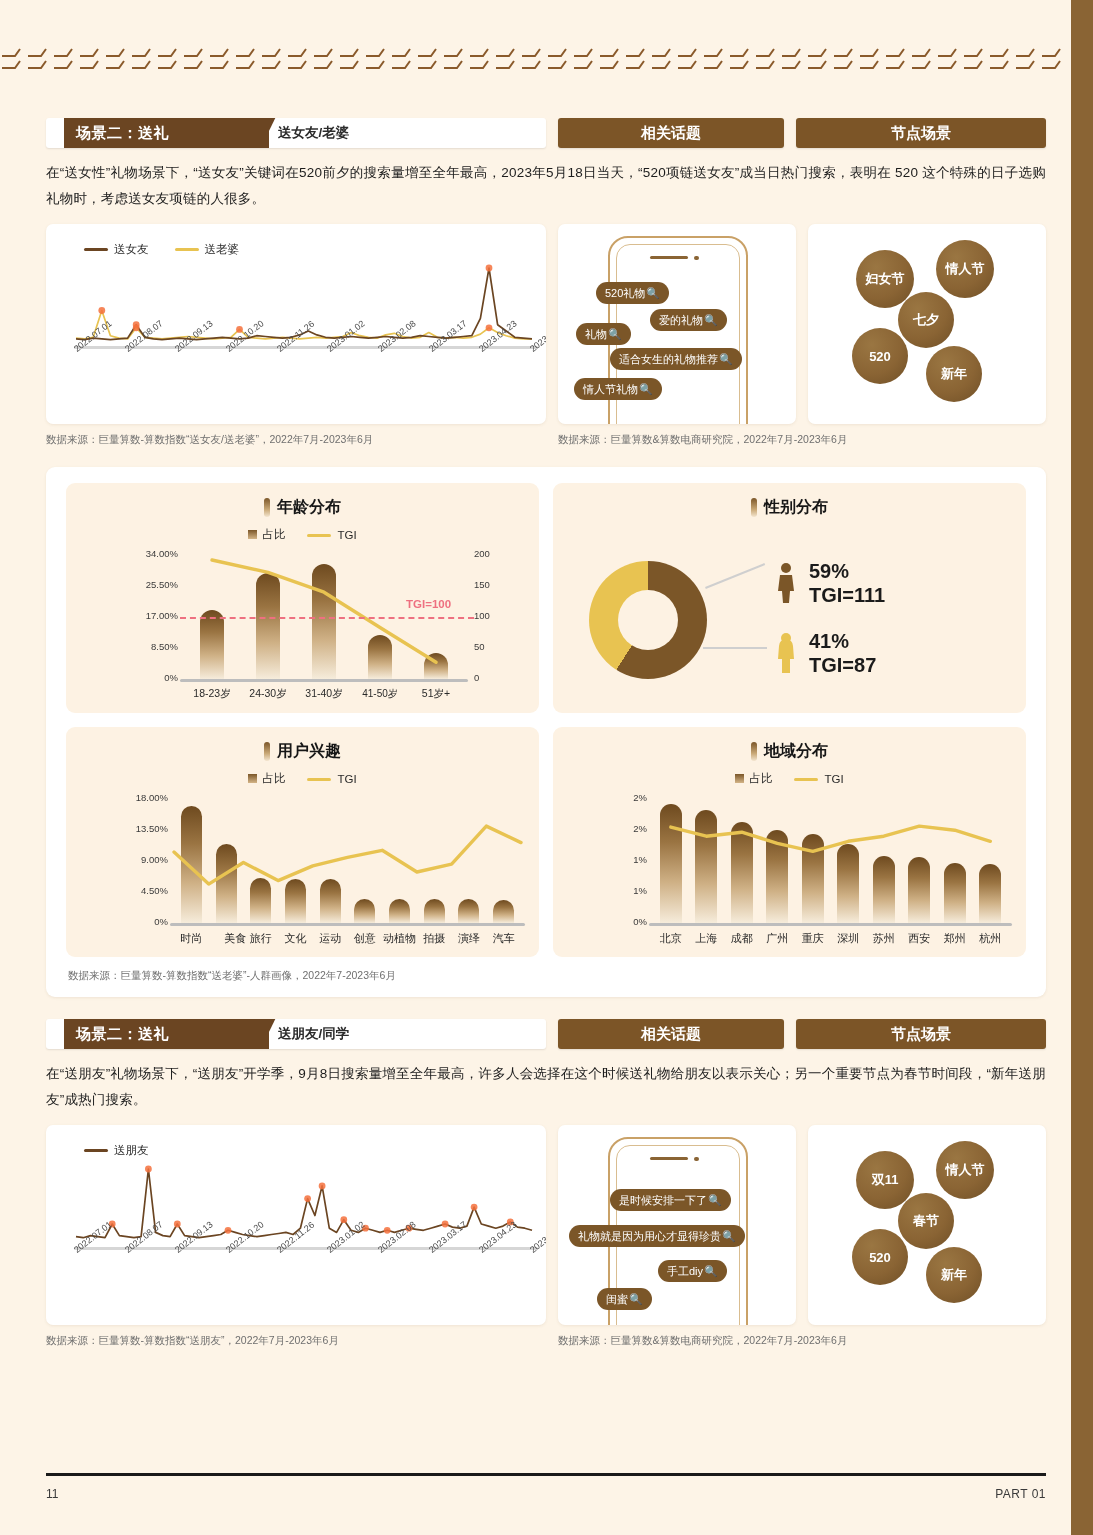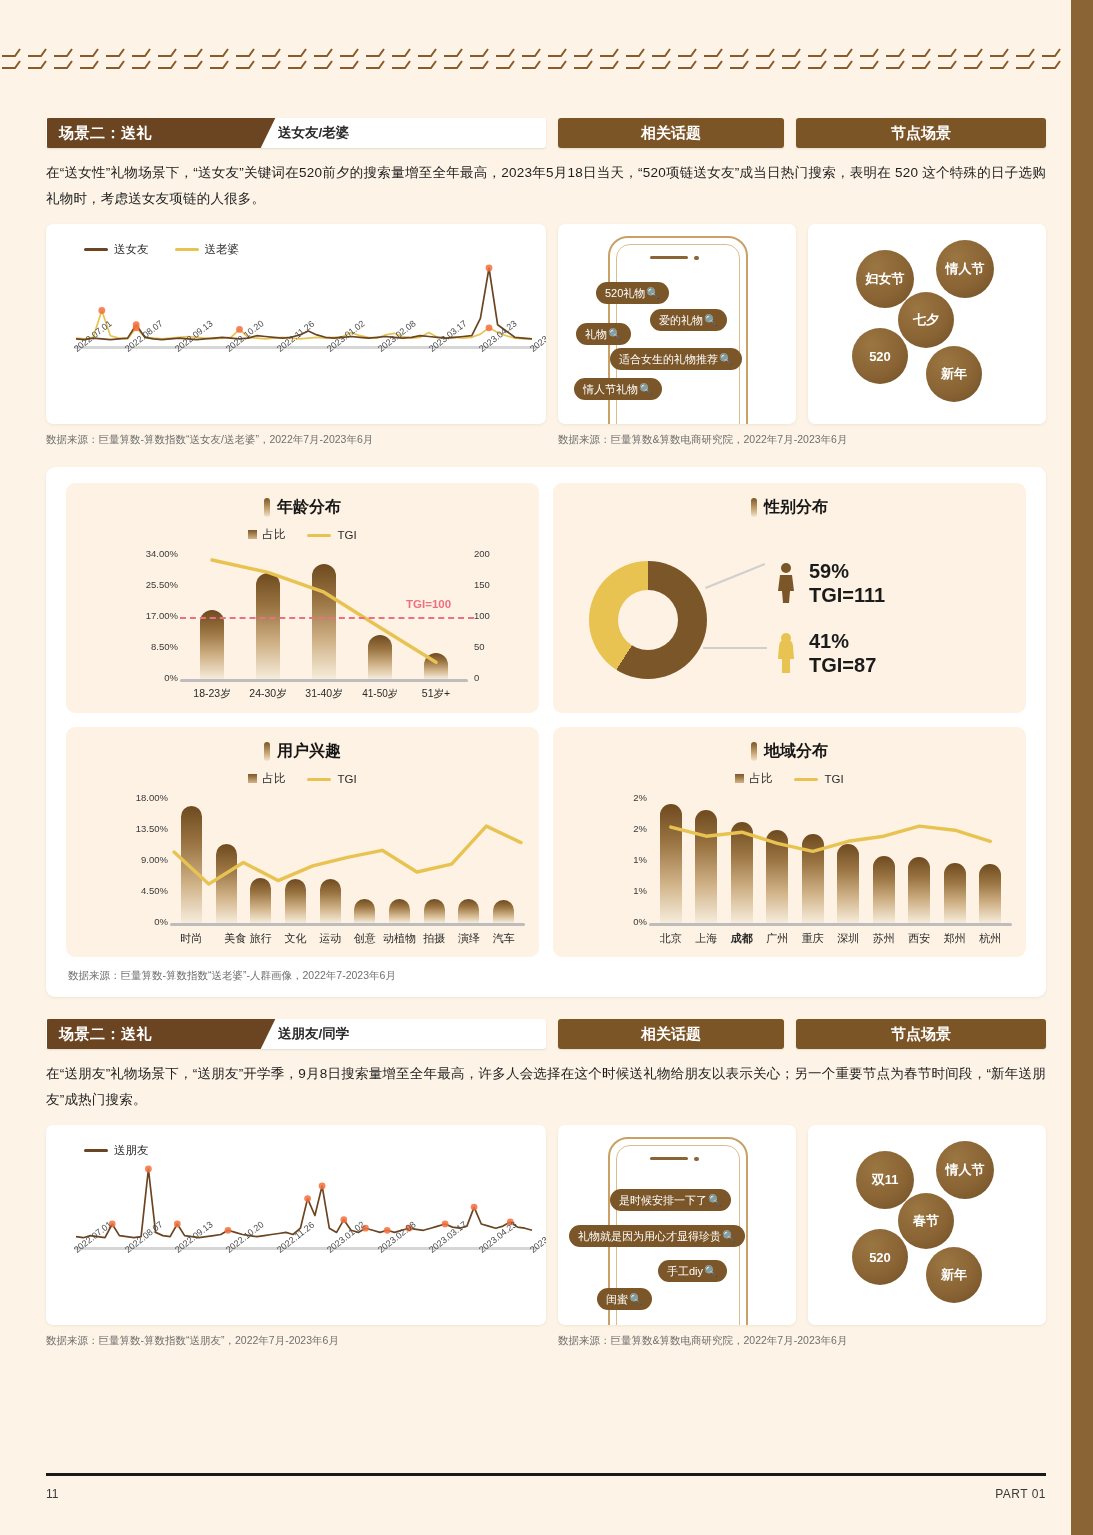--- a/index.html
+++ b/index.html
@@ -16,21 +16,21 @@
   .right-bar { position: absolute; right: 0; top: 0; width: 22px; height: 1535px; background: #8a6434; }
 
   
   .content { position: absolute; left: 46px; top: 0; width: 1000px; }
 
   
   .scene-head { display: flex; align-items: stretch; height: 30px; gap: 0; }
   .scene-tag-wrap { position: relative; width: 500px; height: 30px;
       background: #ffffff; border-radius: 3px; overflow: hidden;
       box-shadow: 0 1px 2px rgba(0,0,0,.10); }
-  .scene-tag { position: absolute; left: 1px; top: 0; height: 30px; width: 205px;
+  .scene-tag { position: absolute; left: 18px; top: 0; height: 30px; width: 205px;
       background: #6b4522; color: #fff; font-weight: bold; font-size: 15px;
       display: flex; align-items: center; padding-left: 12px; letter-spacing: .5px; }
   .scene-tag-slant { position: absolute; left: 188px; top: 0; width: 34px; height: 30px;
       background: #6b4522; transform: skewX(-26deg); }
   .scene-sub { position: absolute; left: 232px; top: 0; height: 30px;
       display: flex; align-items: center; font-size: 13.5px; font-weight: bold; color: #2c2c2c; }
   .pill-btn { height: 30px; border-radius: 3px; background: #7c5527; color: #fff;
       font-weight: bold; font-size: 15px; display: flex; align-items: center;
       justify-content: center; box-shadow: 0 1px 2px rgba(0,0,0,.10); }
   .pill-topic { width: 226px; margin-left: 12px; }
@@ -360,21 +360,21 @@
               <div class="bar" style="left: 177.75px; top: 95.25px; width: 22px; height: 100.75px;"></div>
               <div class="bar" style="left: 213.25px; top: 103px; width: 22px; height: 93px;"></div>
               <div class="bar" style="left: 248.75px; top: 107.133px; width: 22px; height: 88.8667px;"></div>
               <div class="bar" style="left: 284.25px; top: 117.467px; width: 22px; height: 78.5333px;"></div>
               <div class="bar" style="left: 319.75px; top: 128.833px; width: 22px; height: 67.1667px;"></div>
               <div class="bar" style="left: 355.25px; top: 129.867px; width: 22px; height: 66.1333px;"></div>
               <div class="bar" style="left: 390.75px; top: 136.067px; width: 22px; height: 59.9333px;"></div>
               <div class="bar" style="left: 426.25px; top: 137.1px; width: 22px; height: 58.9px;"></div>
               <div class="xtick" style="left: 94px; top: 204px; width: 47.5px; font-size: 11px;">北京</div>
               <div class="xtick" style="left: 129.5px; top: 204px; width: 47.5px; font-size: 11px;">上海</div>
-              <div class="xtick" style="left: 165px; top: 204px; width: 47.5px; font-size: 11px; font-weight: bold;">成都</div>
+              <div class="xtick" style="left: 165px; top: 204px; width: 47.5px; font-size: 11px;">成都</div>
               <div class="xtick" style="left: 200.5px; top: 204px; width: 47.5px; font-size: 11px;">广州</div>
               <div class="xtick" style="left: 236px; top: 204px; width: 47.5px; font-size: 11px;">重庆</div>
               <div class="xtick" style="left: 271.5px; top: 204px; width: 47.5px; font-size: 11px;">深圳</div>
               <div class="xtick" style="left: 307px; top: 204px; width: 47.5px; font-size: 11px;">苏州</div>
               <div class="xtick" style="left: 342.5px; top: 204px; width: 47.5px; font-size: 11px;">西安</div>
               <div class="xtick" style="left: 378px; top: 204px; width: 47.5px; font-size: 11px;">郑州</div>
               <div class="xtick" style="left: 413.5px; top: 204px; width: 47.5px; font-size: 11px;">杭州</div>
               <svg width="473" height="230" style="position: absolute; left: 0px; top: 0px;">
                 <path d="M117.8 100.1 L153.3 109.2 L188.8 105.2 L224.3 116.3 L259.8 124.4 L295.3 114.3 L330.8 109.2 L366.3 99.1 L401.8 103.2 L437.3 114.3 " fill="none" stroke="#e8c351" stroke-width="3.4" stroke-linecap="round" stroke-linejoin="round"></path>
               </svg>

